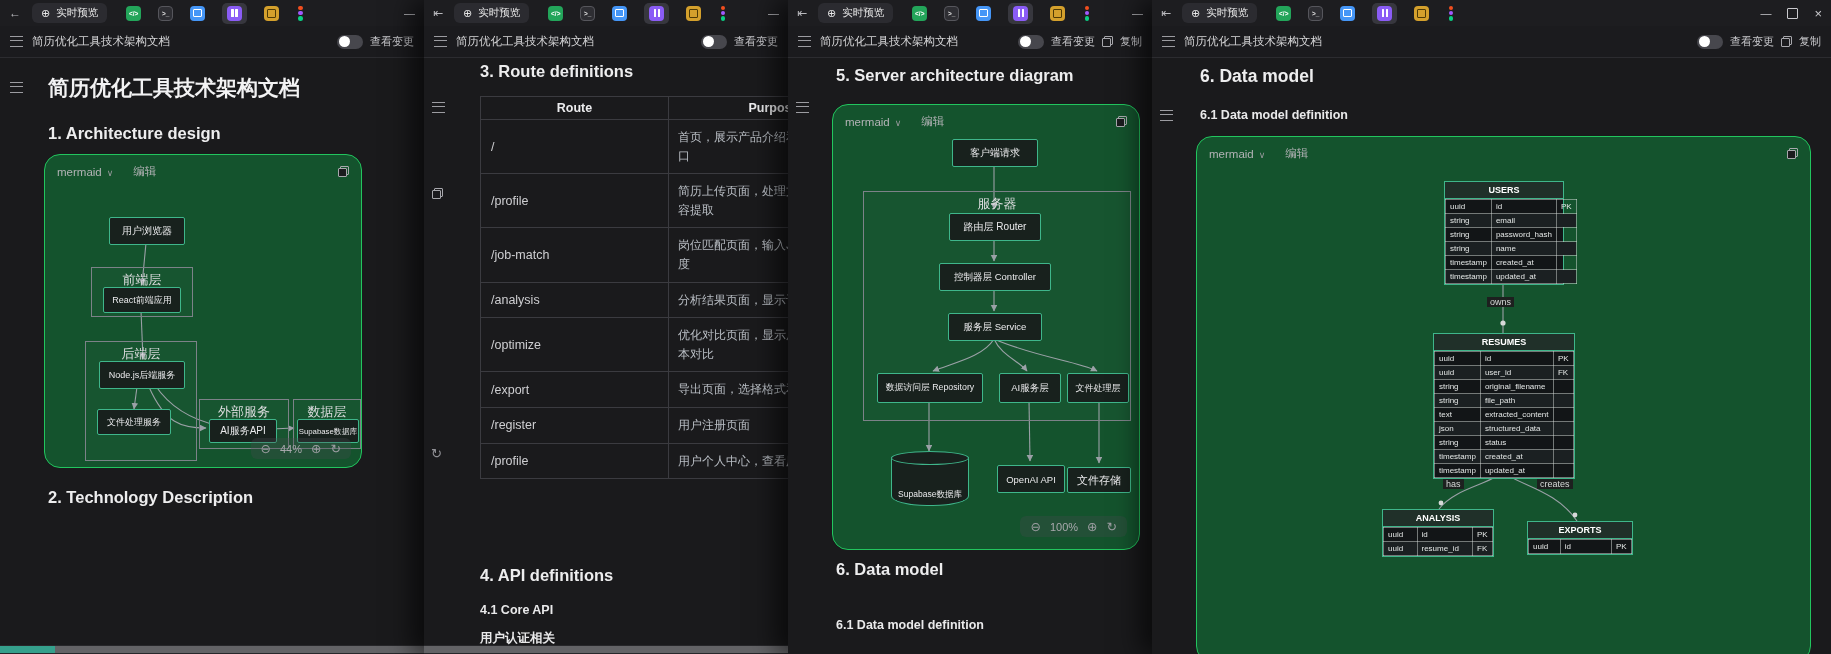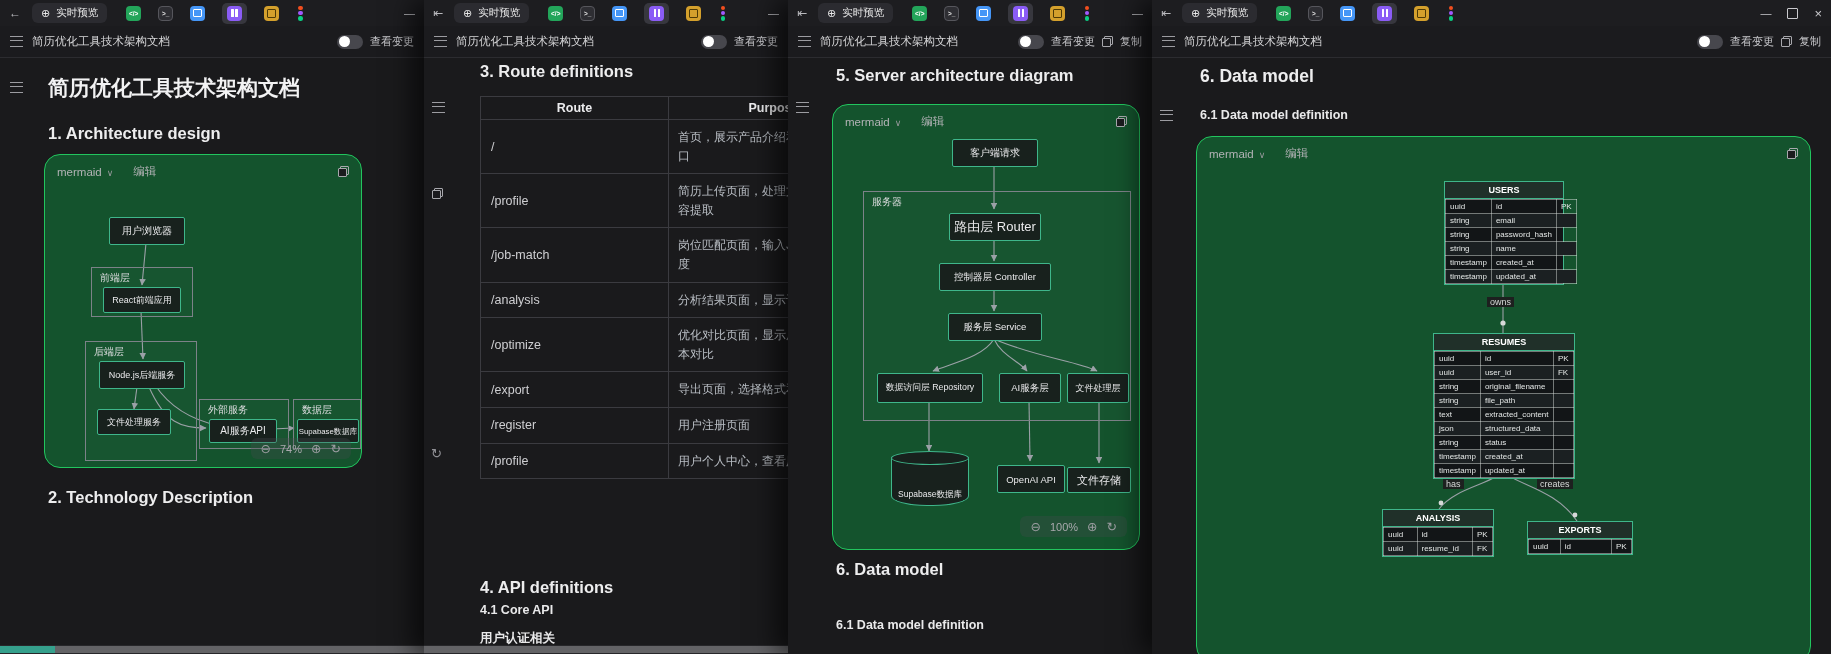--- a/index.html
+++ b/index.html
@@ -54,21 +54,21 @@
   .mmd{position:absolute;background:#14532d;border:1px solid #22c55e;border-radius:16px}
   .mmd-head{display:flex;align-items:center;padding:9px 12px;font-size:11.5px;color:#b3b3b6}
   .mmd-head .caret{margin-left:5px;font-size:9px;color:#9a9a9e}
   .mmd-head .edit{margin-left:20px}
   .mmd-head .right{margin-left:auto}
   .dia{position:absolute;left:0;right:0;bottom:0}
   .dia svg{position:absolute;left:0;top:0}
   .nd{position:absolute;background:#18211d;border:1px solid #3fb68b;color:#eaeaec;font-size:10px;
       display:flex;align-items:center;justify-content:center;text-align:center;white-space:nowrap;border-radius:2px;z-index:2}
   .grp{position:absolute;border:1px solid #7c8288;background:rgba(255,255,255,.015);z-index:1}
-  .grp .glbl{position:absolute;top:3px;left:8px;right:0;text-align:left;font-size:10px;color:#dddddf;white-space:nowrap}
+  .grp .glbl{position:absolute;top:3px;left:0;right:0;text-align:center;font-size:13px;color:#dddddf;white-space:nowrap}
   .cyl{position:absolute;background:#18211d;border:1px solid #3fb68b;border-top:none;border-radius:0 0 36px 36px/0 0 10px 10px;z-index:2;
        display:flex;align-items:flex-end;justify-content:center;color:#eaeaec;font-size:8.5px;padding-bottom:4px;white-space:nowrap}
   .cyl::before{content:"";position:absolute;top:-6px;left:-1px;right:-1px;height:12px;border:1px solid #3fb68b;border-radius:50%;background:#18211d}
   .zctl{position:absolute;display:flex;align-items:center;gap:9px;font-size:11px;color:#a9a9ad;
         background:rgba(72,72,78,.30);padding:3px 10px;border-radius:6px;z-index:4}
   .zctl .zi{font-size:12.5px;color:#9d9da2}
   
   table.rt{position:absolute;border-collapse:collapse;table-layout:fixed;width:398px;background:transparent}
   table.rt col.c1{width:188px} table.rt col.c2{width:210px}
   table.rt th{border:1px solid #3b3b40;font-size:12.5px;font-weight:bold;color:#ececee;text-align:center;padding:4px 10px}
@@ -171,21 +171,21 @@
           <span class="glbl">外部服务</span>
         </div>
         <div class="nd" style="left:164px;top:230px;width:66px;height:22px;font-size:10px">AI服务API</div>
         <div class="grp" style="left:248px;top:210px;width:66px;height:48px">
           <span class="glbl">数据层</span>
         </div>
         <div class="nd" style="left:252px;top:230px;width:60px;height:22px;font-size:7.8px">Supabase数据库</div>
       </div>
       <div class="zctl" style="right:10px;bottom:8px">
         <span class="zi">⊖</span>
-        <span>74%</span>
+        <span>44%</span>
         <span class="zi">⊕</span>
         <span class="zi">↻</span>
       </div>
     </div>
 
     <div class="h2" style="left:48px;top:430px">2. Technology Description</div>
     <div class="hbar">
       <span class="teal" style="left:0;width:55px"></span>
       <span class="thumb" style="left:55px;right:0"></span>
     </div>
@@ -277,21 +277,21 @@
           <tr>
             <td class="route">/register</td>
             <td class="purpose">用户注册页面</td>
           </tr>
           <tr>
             <td class="route">/profile</td>
             <td class="purpose">用户个人中心，查看历史记录</td>
           </tr>
         </tbody>
     </table>
-    <div class="h2" style="left:56px;top:520px">4. API definitions</div>
+    <div class="h2" style="left:56px;top:508px">4. API definitions</div>
     <div class="h3" style="left:56px;top:545px">4.1 Core API</div>
     <div class="h3" style="left:56px;top:572px">用户认证相关</div>
     <div class="hbar">
       <span class="thumb" style="left:0;right:0"></span>
     </div>
   </div>
 </div>
 
 <div class="window shadowed" style="left:788px;width:364px;z-index:3">
   <div class="titlebar">
@@ -362,21 +362,21 @@
             <path d="M161,200 C202,218 244,222 264,232" marker-end="url(#a3)"></path>
             <path d="M96,262 L96,312" marker-end="url(#a3)"></path>
             <path d="M196,262 L197,322" marker-end="url(#a3)"></path>
             <path d="M266,262 L266,324" marker-end="url(#a3)"></path>
           </g>
         </svg>
         <div class="nd" style="left:119px;top:0;width:84px;height:26px">客户端请求</div>
         <div class="grp" style="left:30px;top:52px;width:266px;height:228px">
           <span class="glbl">服务器</span>
         </div>
-        <div class="nd" style="left:116px;top:74px;width:90px;height:26px;font-size:13px">路由层 Router</div>
+        <div class="nd" style="left:116px;top:74px;width:90px;height:26px;font-size:10px">路由层 Router</div>
         <div class="nd" style="left:106px;top:124px;width:110px;height:26px;font-size:9.5px">控制器层 Controller</div>
         <div class="nd" style="left:115px;top:174px;width:92px;height:26px;font-size:9.5px">服务层 Service</div>
         <div class="nd" style="left:44px;top:234px;width:104px;height:28px;font-size:8.8px">数据访问层 Repository</div>
         <div class="nd" style="left:166px;top:234px;width:60px;height:28px;font-size:9.5px">AI服务层</div>
         <div class="nd" style="left:234px;top:234px;width:60px;height:28px;font-size:9px">文件处理层</div>
         <div class="cyl" style="left:58px;top:318px;width:76px;height:44px">Supabase数据库</div>
         <div class="nd" style="left:164px;top:326px;width:66px;height:26px;font-size:9.5px">OpenAI API</div>
         <div class="nd" style="left:234px;top:328px;width:62px;height:24px;font-size:11px">文件存储</div>
       </div>
       <div class="zctl" style="right:12px;bottom:12px">

